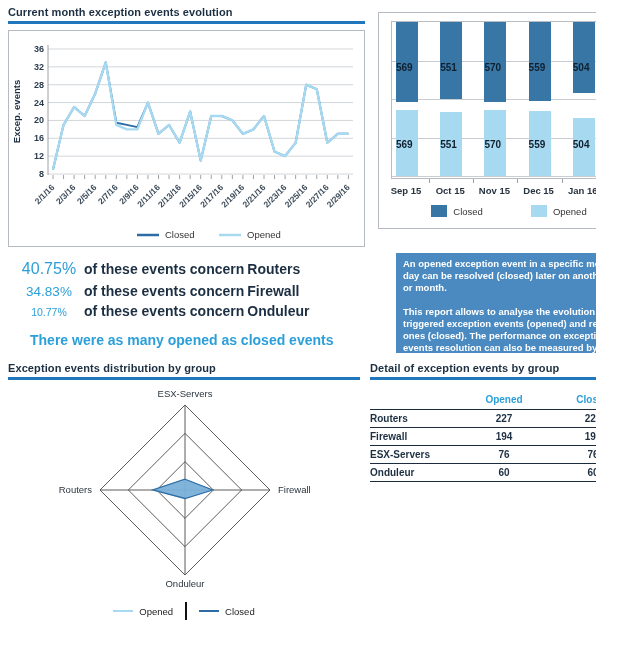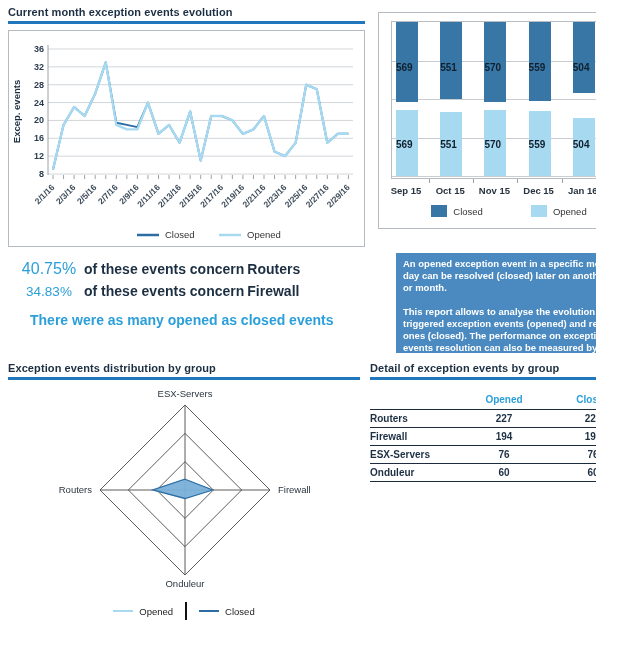--- a/index.html
+++ b/index.html
@@ -216,20 +216,24 @@
 
   <div class="stats">
     <div class="stat-row s0">
       <span class="pct">40.75%</span>
       <span class="txt"><span>of these events concern</span><b>Routers</b></span>
     </div>
     <div class="stat-row s1">
       <span class="pct">34.83%</span>
       <span class="txt"><span>of these events concern</span><b>Firewall</b></span>
     </div>
+    <div class="stat-row s3">
+      <span class="pct">10.77%</span>
+      <span class="txt"><span>of these events concern</span><b>Onduleur</b></span>
+    </div>
     <div class="stat-foot">There were as many opened as closed events</div>
   </div>
 
   <div class="bluebox">
     <p>An opened exception event in a specific month or day can be resolved (closed) later on another day or month.</p>
     <p>This report allows to analyse the evolution of host triggered exception events (opened) and resolved ones (closed). The performance on exception events resolution can also be measured by different indicators (MTRS, MTBS, MTBSI, ...).</p>
   </div>
 
   <div class="sec sec-bl">
     <div class="sec-title">Exception events distribution by group</div>

